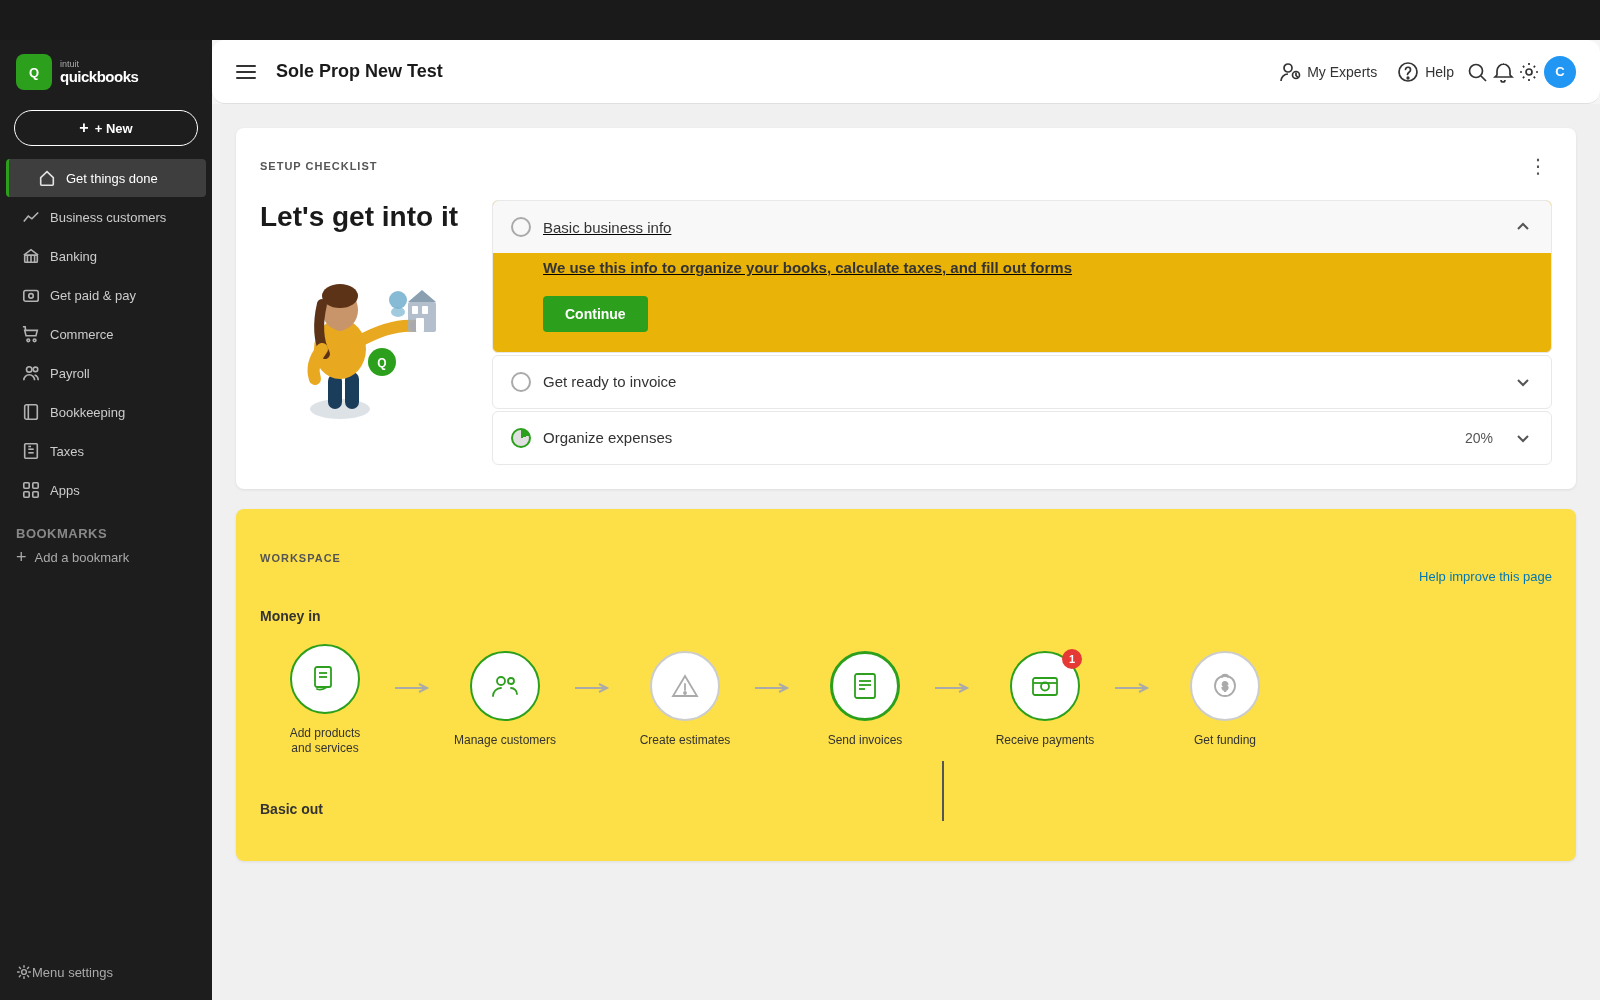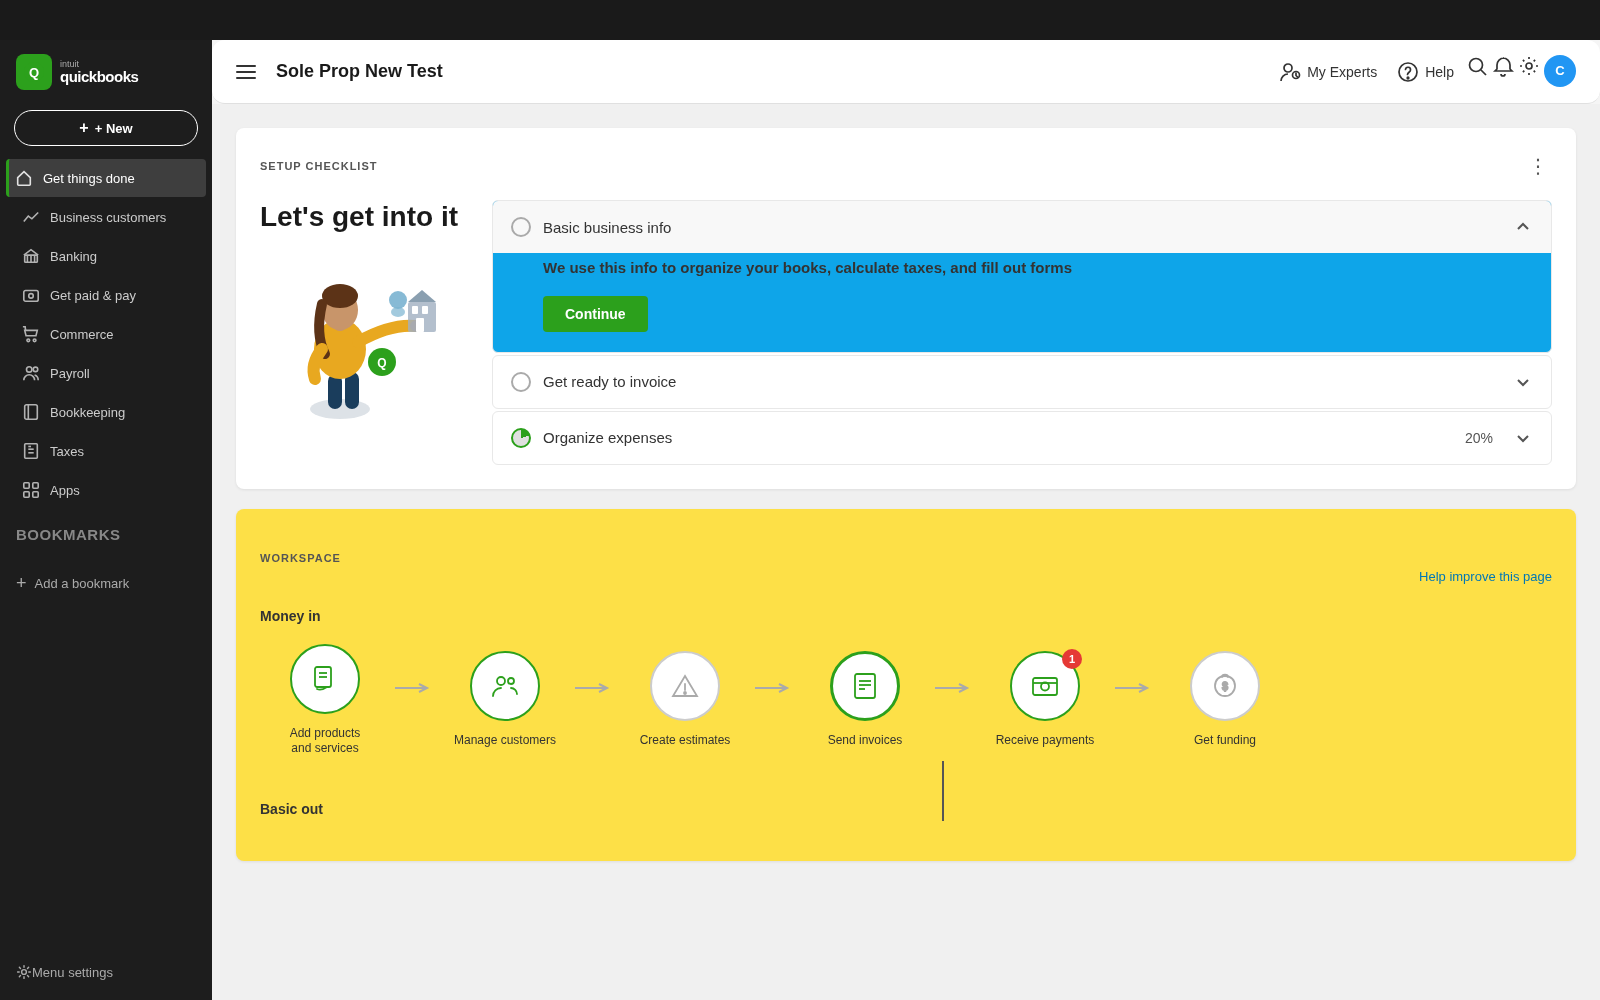--- a/index.html
+++ b/index.html
@@ -74,41 +74,41 @@
       border-radius: 4px;
       margin: 1px 6px;
       gap: 10px;
       text-decoration: none;
     }
 
     .nav-item.active {
       background: rgba(255,255,255,0.15);
       color: #fff;
       border-left: 3px solid #2ca01c;
-      padding-left: 6px;
+      padding-left: 29px;
     }
 
     .nav-icon {
       width: 18px;
       height: 18px;
       flex-shrink: 0;
       opacity: 0.85;
     }
 
     .bookmarks-section {
       margin-top: 16px;
       padding: 0 16px 6px 16px;
     }
 
     .bookmarks-label {
-      font-size: 15px;
+      font-size: 13px;
       color: #888;
       font-weight: 600;
       letter-spacing: 0.5px;
-      margin-bottom: 24px;
+      margin-bottom: 0;
     }
 
     .add-bookmark {
       display: flex;
       align-items: center;
       gap: 8px;
       color: #aaa;
       font-size: 13px;
       cursor: pointer;
       padding: 6px 0;
@@ -167,21 +167,21 @@
 
     .header-title {
       font-size: 18px;
       font-weight: 600;
       color: #1a1a1a;
       flex: 1;
     }
 
     .header-actions {
       display: flex;
-      align-items: flex-start;
+      align-items: center;
       gap: 4px;
     }
 
     .header-action-item {
       display: flex;
       align-items: center;
       gap: 6px;
       color: #333;
       font-size: 14px;
       cursor: pointer;
@@ -288,21 +288,22 @@
       padding: 16px 18px;
       cursor: pointer;
       gap: 12px;
     }
 
     .checklist-item.expanded .checklist-item-header {
       background: #f8f8f8;
     }
 
     .checklist-item.expanded {
-      background: #0ea5e9;
+      background: #eab308;
+      text-decoration: underline;
     }
 
     .checklist-radio {
       width: 20px;
       height: 20px;
       border-radius: 50%;
       border: 2px solid #aaa;
       flex-shrink: 0;
     }
 

